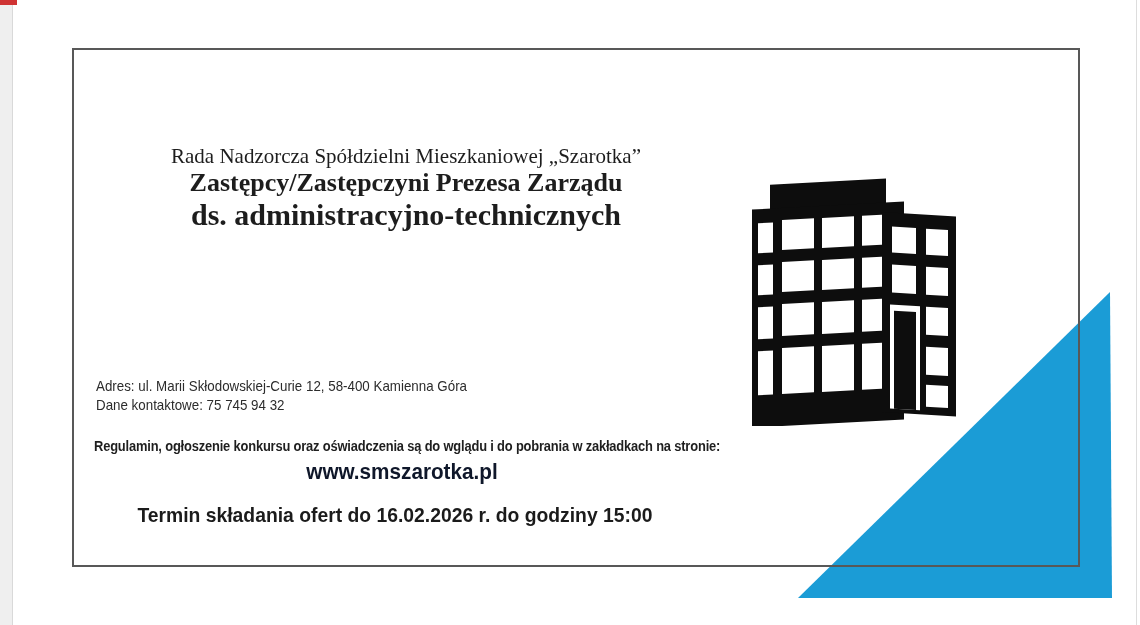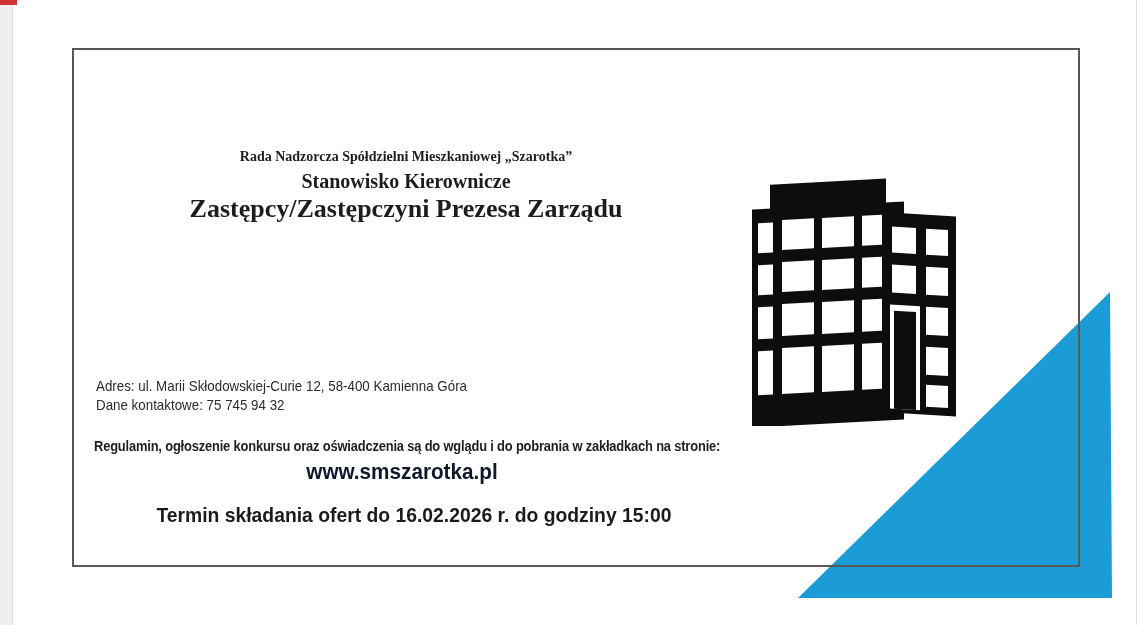--- a/index.html
+++ b/index.html
@@ -40,21 +40,21 @@
 
   .content { z-index: 4; }
 
   
   .heading {
     left: 100px; top: 145px; width: 612px;
     text-align: center;
     font-family: "Liberation Serif", serif;
     color: #1d1d1d;
   }
-  .h-line1, .h-line2 { font-size: 14px; line-height: 23px; font-weight: 700; }
+  .h-line1, .h-line2 { font-size: 21px; line-height: 23px; font-weight: 400; }
   .h-line3 { font-size: 20px;  line-height: 26px; font-weight: 700; }
   .h-line4 { font-size: 26px;  line-height: 30px; font-weight: 700; }
   .h-line5 { font-size: 30px;  line-height: 34px; font-weight: 700; }
 
   
   .cond {
     display: inline-block;
     white-space: nowrap;
     transform: scaleX(0.89);
     transform-origin: left top;
@@ -77,21 +77,21 @@
     letter-spacing: -0.2px;
     color: #1f1f1f;
   }
   .website-line {
     left: 94px; top: 459px; width: 616px;
     text-align: center;
     font-size: 22.5px; font-weight: 700;
     color: #0f172a;
   }
   .deadline-line {
-    left: 100px; top: 503px; width: 628px;
+    left: 81px; top: 503px; width: 628px;
     text-align: center;
     font-size: 21px; font-weight: 700;
     color: #1b1b1b;
   }
 
   .building { left: 726px; top: 178px; }
 </style>
 </head>
 <body>
 
@@ -100,22 +100,22 @@
 <div class="abs red-bar" style="background:#cf3333;" title="red-accent-bar"></div>
 
 <svg class="abs triangle-svg" width="314" height="306" viewBox="0 0 314 306">
   <polygon points="312,0 314,306 0,306" fill="#1b9cd6"></polygon>
 </svg>
 
 <div class="abs card-border"></div>
 
 <div class="abs content heading">
   <div class="h-line1">Rada Nadzorcza Spółdzielni Mieszkaniowej „Szarotka”</div>
-  <div class="h-line3">Stanowisko Kierownicze</div>
   <div class="h-line4">Zastępcy/Zastępczyni Prezesa Zarządu</div>
+  <div class="h-line5">ds. administracyjno-technicznych</div>
 </div>
 
 <svg class="abs content building" width="232" height="248" viewBox="0 0 232 248">
 
   <g transform="translate(18,8) skewY(-3)">
     <rect x="26" y="0" width="116" height="28" fill="#0d0d0d"></rect>
     <rect x="8" y="24" width="152" height="218" fill="#0d0d0d"></rect>
     <g fill="#ffffff">
 
       <rect x="14" y="38" width="15" height="30"></rect>

